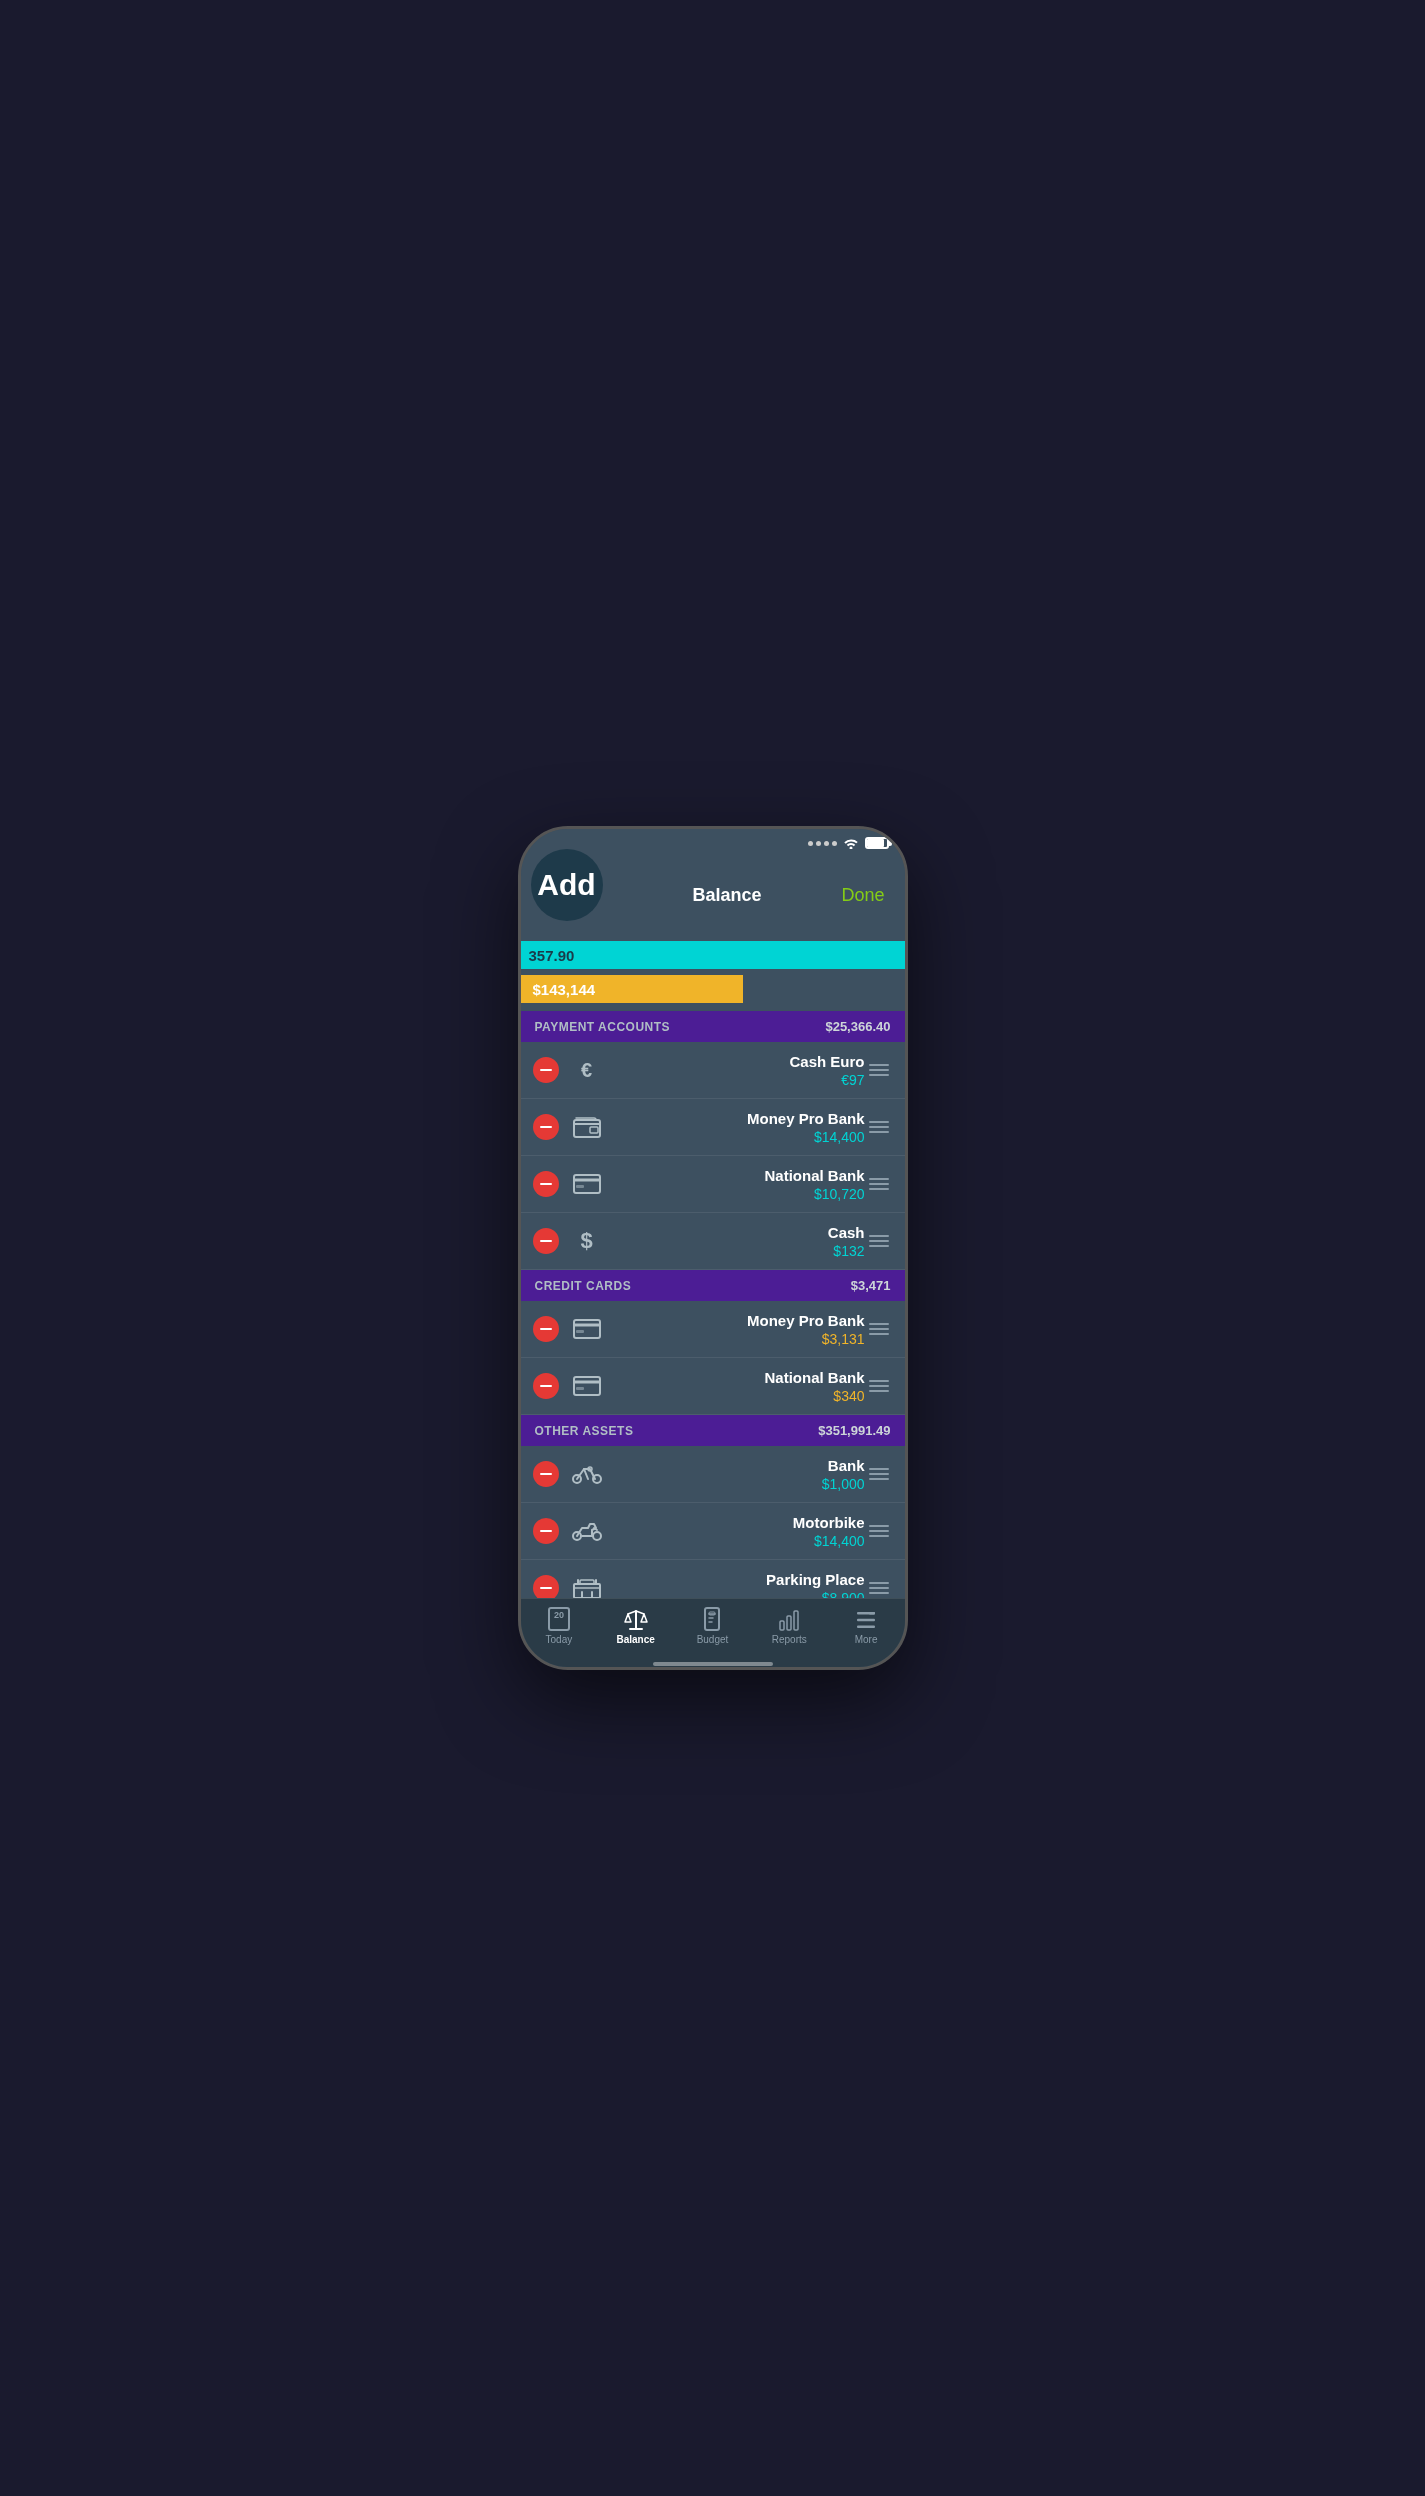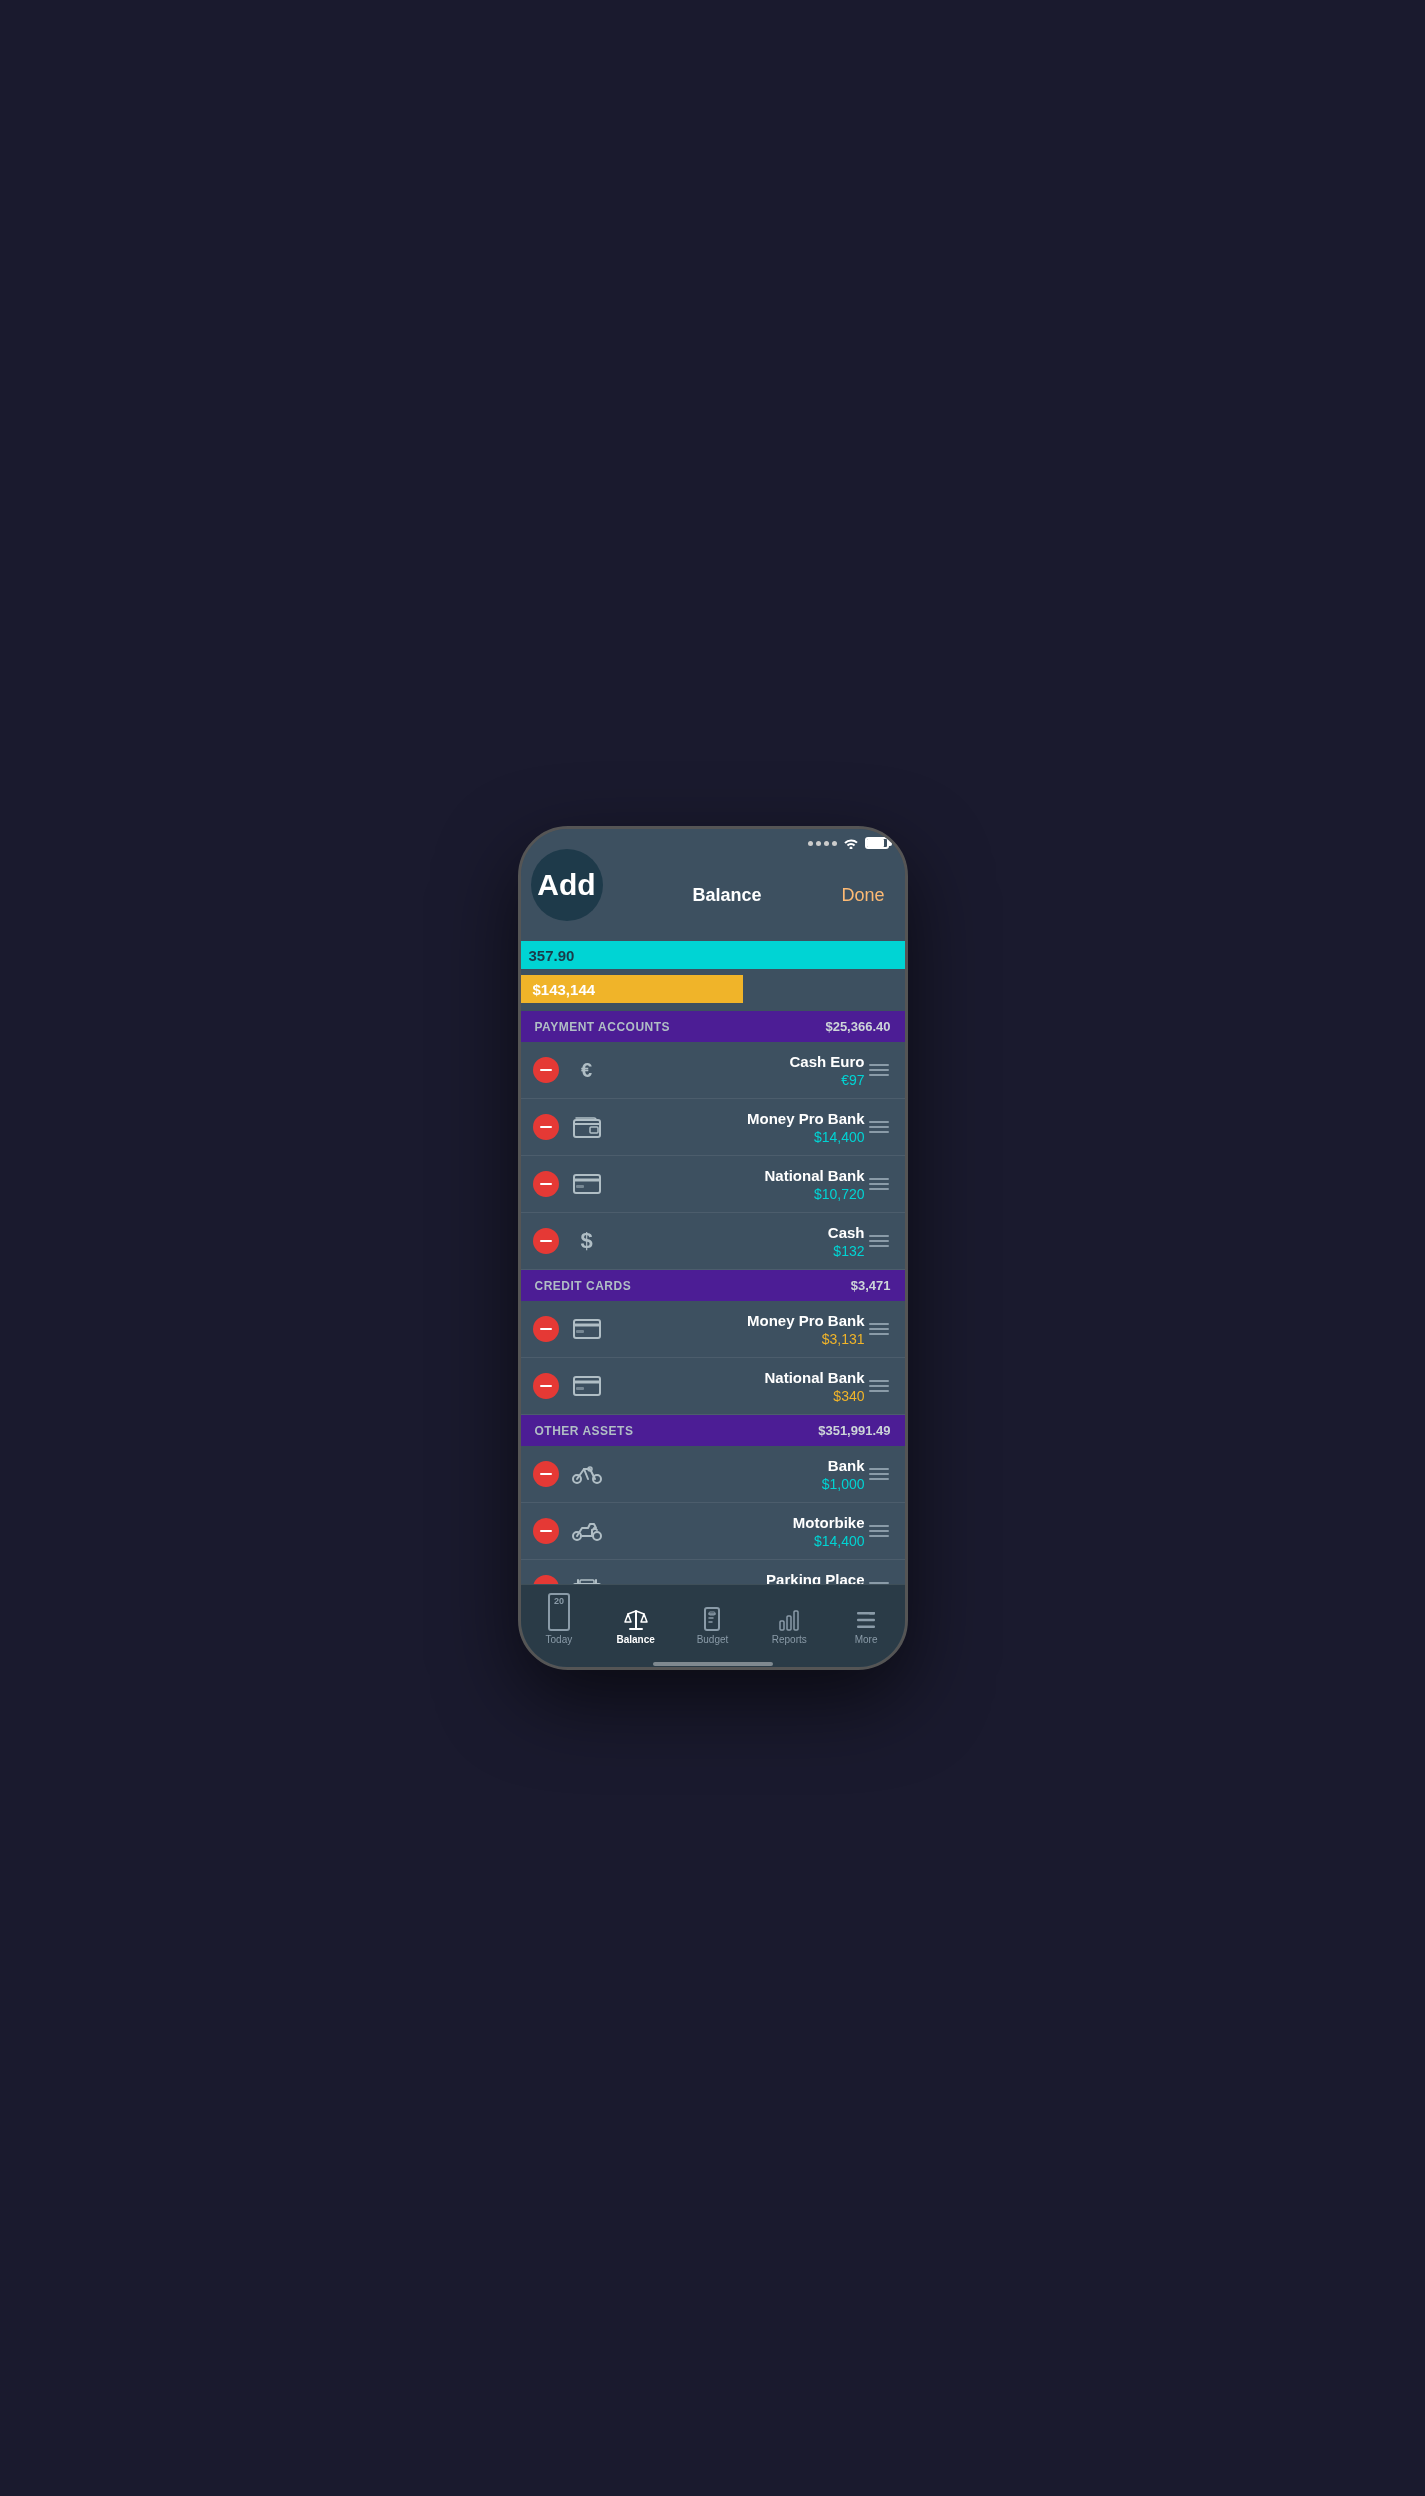--- a/index.html
+++ b/index.html
@@ -102,21 +102,21 @@
 
     .nav-title {
       color: #fff;
       font-size: 18px;
       font-weight: 600;
       flex: 1;
       text-align: center;
     }
 
     .nav-done {
-      color: #fdba74;
+      color: #84cc16;
       font-size: 18px;
       font-weight: 500;
       cursor: pointer;
     }
 
     
     .progress-area {
       background: #3d5060;
       padding: 0 0 8px 0;
       flex-shrink: 0;
@@ -564,21 +564,21 @@
         <div class="drag-line"></div>
         <div class="drag-line"></div>
       </div>
     </div>
 
   </div>
 
   <div class="bottom-nav">
 
     <div class="nav-item">
-      <div style="width:22px;height:38px;border:2px solid #8a9ba8;border-radius:3px;display:flex;flex-direction:column;align-items:center;">
+      <div style="width:22px;height:24px;border:2px solid #8a9ba8;border-radius:3px;display:flex;flex-direction:column;align-items:center;">
         <div style="font-size:9px;font-weight:700;color:#8a9ba8;line-height:1.4;">20</div>
       </div>
       <span class="nav-item-label">Today</span>
     </div>
 
     <div class="nav-item">
       <svg width="26" height="22" viewBox="0 0 26 22" fill="none">
         <path d="M13 2v18M7 20h12" stroke="white" stroke-width="2" stroke-linecap="round"></path>
         <path d="M13 2L5 5M13 2L21 5" stroke="white" stroke-width="1.5" stroke-linecap="round"></path>
         <path d="M5 5l-3 8h6l-3-8z" stroke="white" stroke-width="1.5" stroke-linejoin="round"></path>

